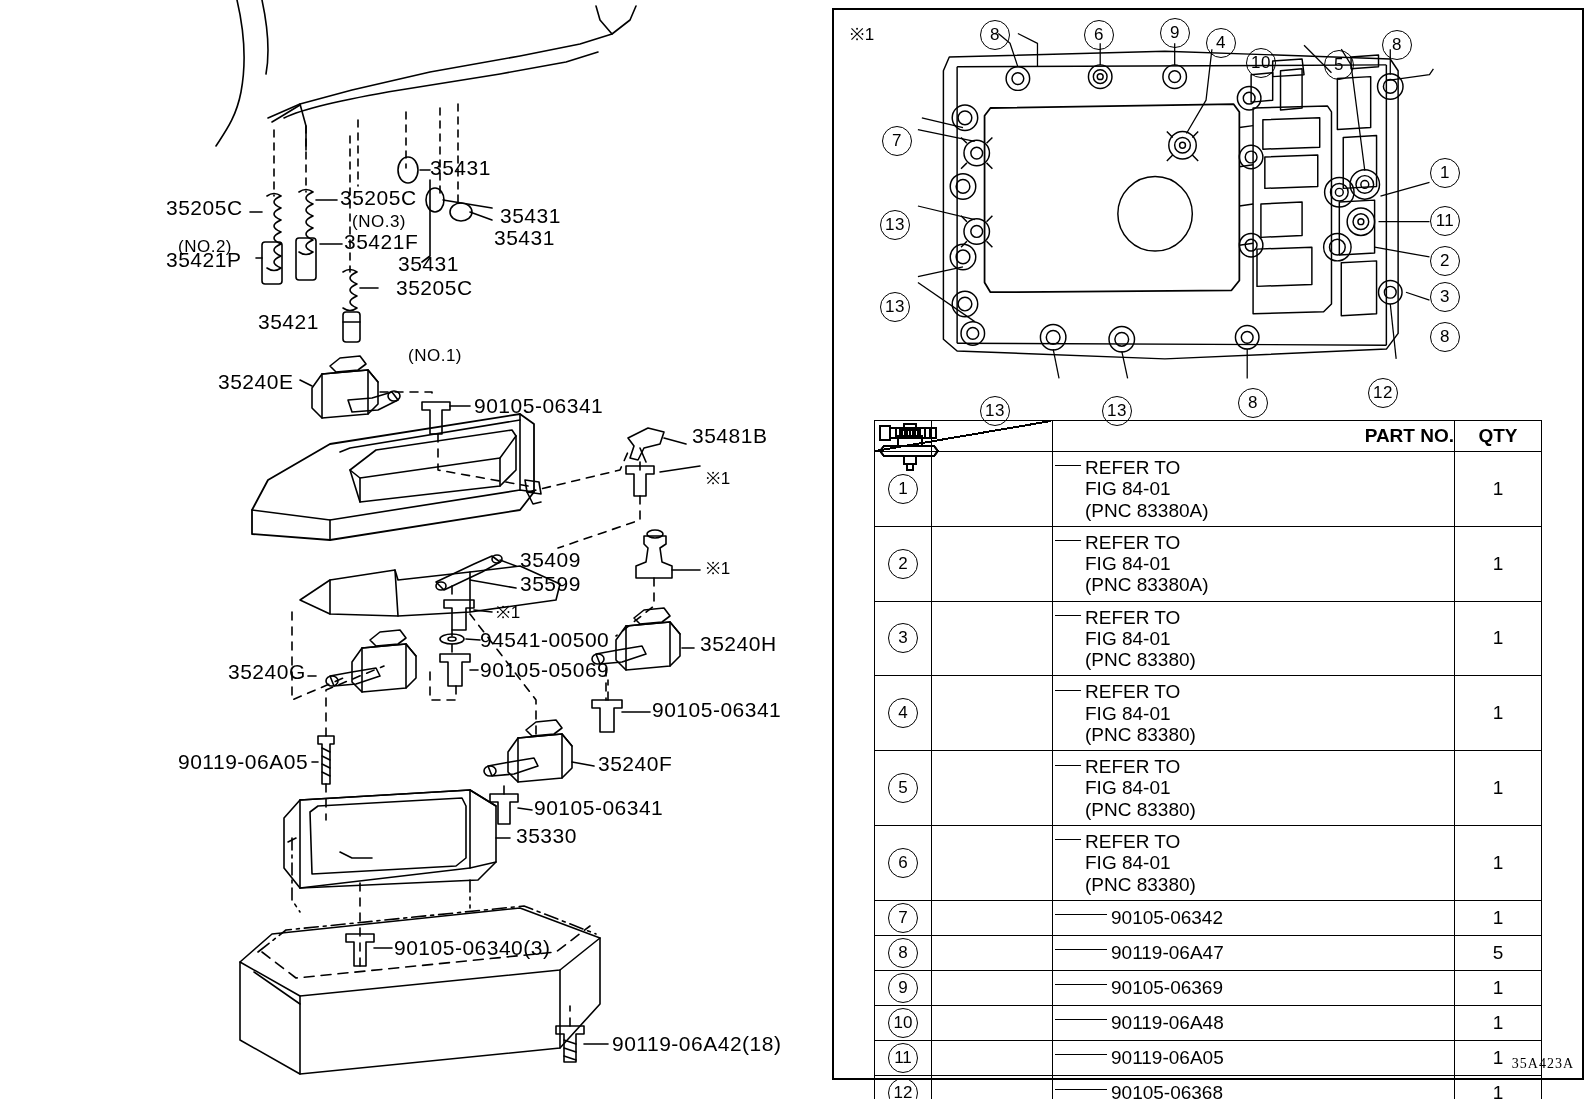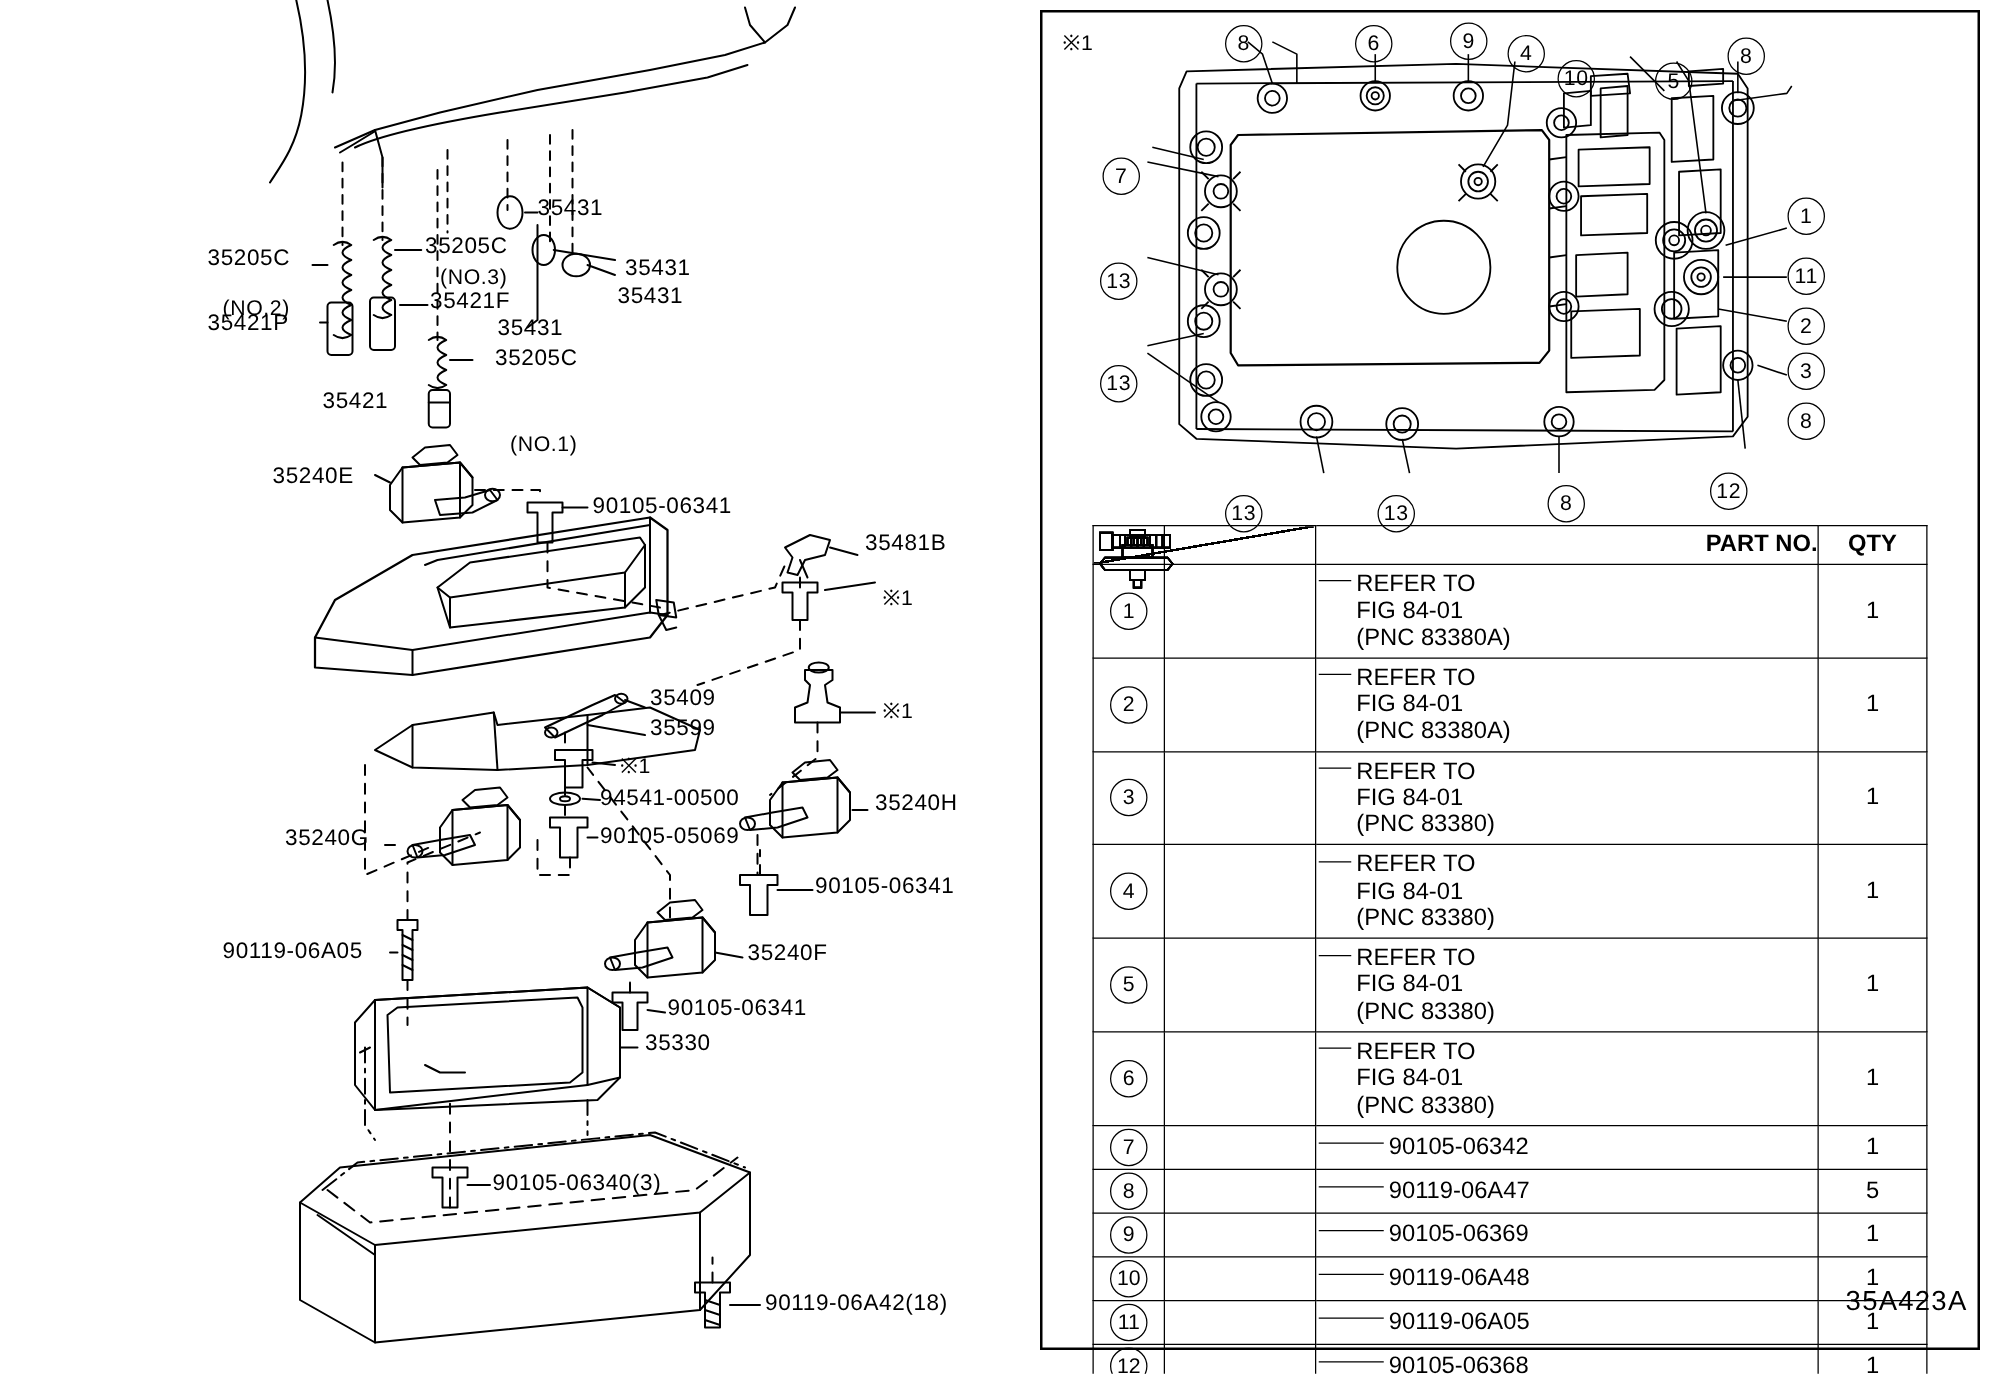--- a/index.html
+++ b/index.html
@@ -1,20 +1,20 @@
 <!DOCTYPE html>
 <html><head>
 <meta charset="utf-8">
 <style>
   html,body{margin:0;padding:0;background:#ffffff;}
   body{width:1592px;height:1099px;position:relative;font-family:"Liberation Sans",sans-serif;color:#000;overflow:hidden;}
   .root{position:absolute;left:0;top:0;width:1592px;height:1099px;}
 
   
-  .lbl{position:absolute;font-size:18px;letter-spacing:.5px;white-space:nowrap;font-family:"Liberation Sans",sans-serif;}
+  .lbl{position:absolute;font-size:21px;letter-spacing:.5px;white-space:nowrap;font-family:"Liberation Sans",sans-serif;}
   .lbl.sm{font-size:17px;}
   .lbl.tiny{font-size:14px;}
   svg{position:absolute;left:0;top:0;overflow:visible;}
 
   
   .rpanel{position:absolute;left:832px;top:8px;width:752px;height:1072px;border:2px solid #000;box-sizing:border-box;background:#fff;}
   .rdiagram{position:absolute;left:0;top:0;width:748px;height:392px;}
   .tablewrap{position:absolute;left:40px;top:410px;width:668px;}
   table.parts{border-collapse:collapse;width:668px;font-size:19px;}
   table.parts th,table.parts td{border:1.6px solid #000;padding:0;text-align:center;vertical-align:middle;}
@@ -23,21 +23,21 @@
   .cPart{text-align:left;padding-left:6px;}
   .cQty{width:86px;}
   .hdr-blank{position:relative;height:30px;}
   .hdr-blank:after{content:"";position:absolute;left:0;top:0;width:176px;height:30px;
      background:linear-gradient(to bottom right, transparent calc(50% - 1px), #000 calc(50% - 1px), #000 calc(50% + 1px), transparent calc(50% + 1px));}
   .circ{display:inline-block;width:28px;height:28px;line-height:28px;border:1.6px solid #000;border-radius:50%;font-size:17px;text-align:center;}
   .reftext{text-align:left;line-height:1.12;font-size:19px;padding:5px 0 5px 0;}
   .dashlead{display:inline-block;width:26px;border-top:1.6px solid #000;vertical-align:middle;margin:0 4px 6px 2px;}
   .boltrow{display:flex;align-items:center;height:34px;}
   .boltnum{font-size:19px;}
-  .code{position:absolute;right:8px;bottom:24px;font-size:22px;letter-spacing:1px;}
+  .code{position:absolute;right:8px;bottom:6px;font-size:14px;letter-spacing:1px;font-family:Liberation Serif, serif;}
 </style>
 </head>
 <body>
 
 <div class="root">
 
   <svg width="832" height="1099" viewBox="0 0 832 1099">
     <g fill="none" stroke="#000" stroke-width="1.6" stroke-linejoin="round" stroke-linecap="round">
 
       <path d="M237 0 C244 30 247 60 241 92 C236 118 225 132 216 146"></path>

